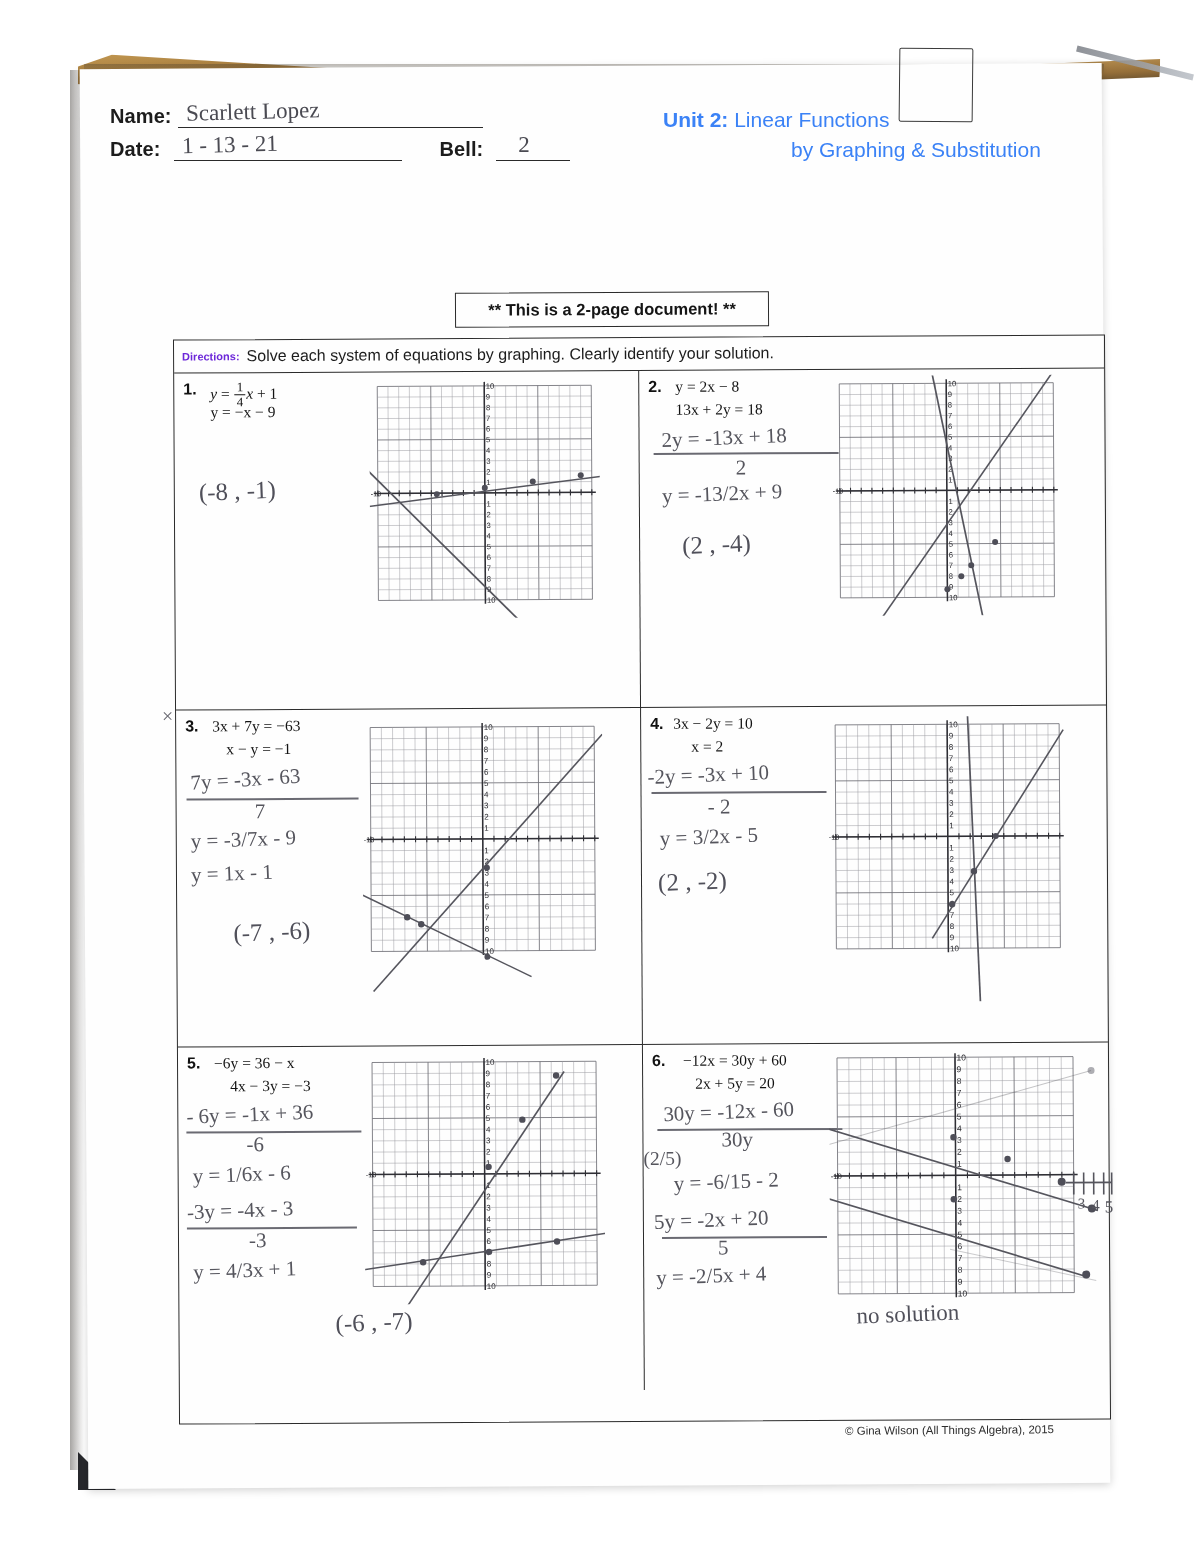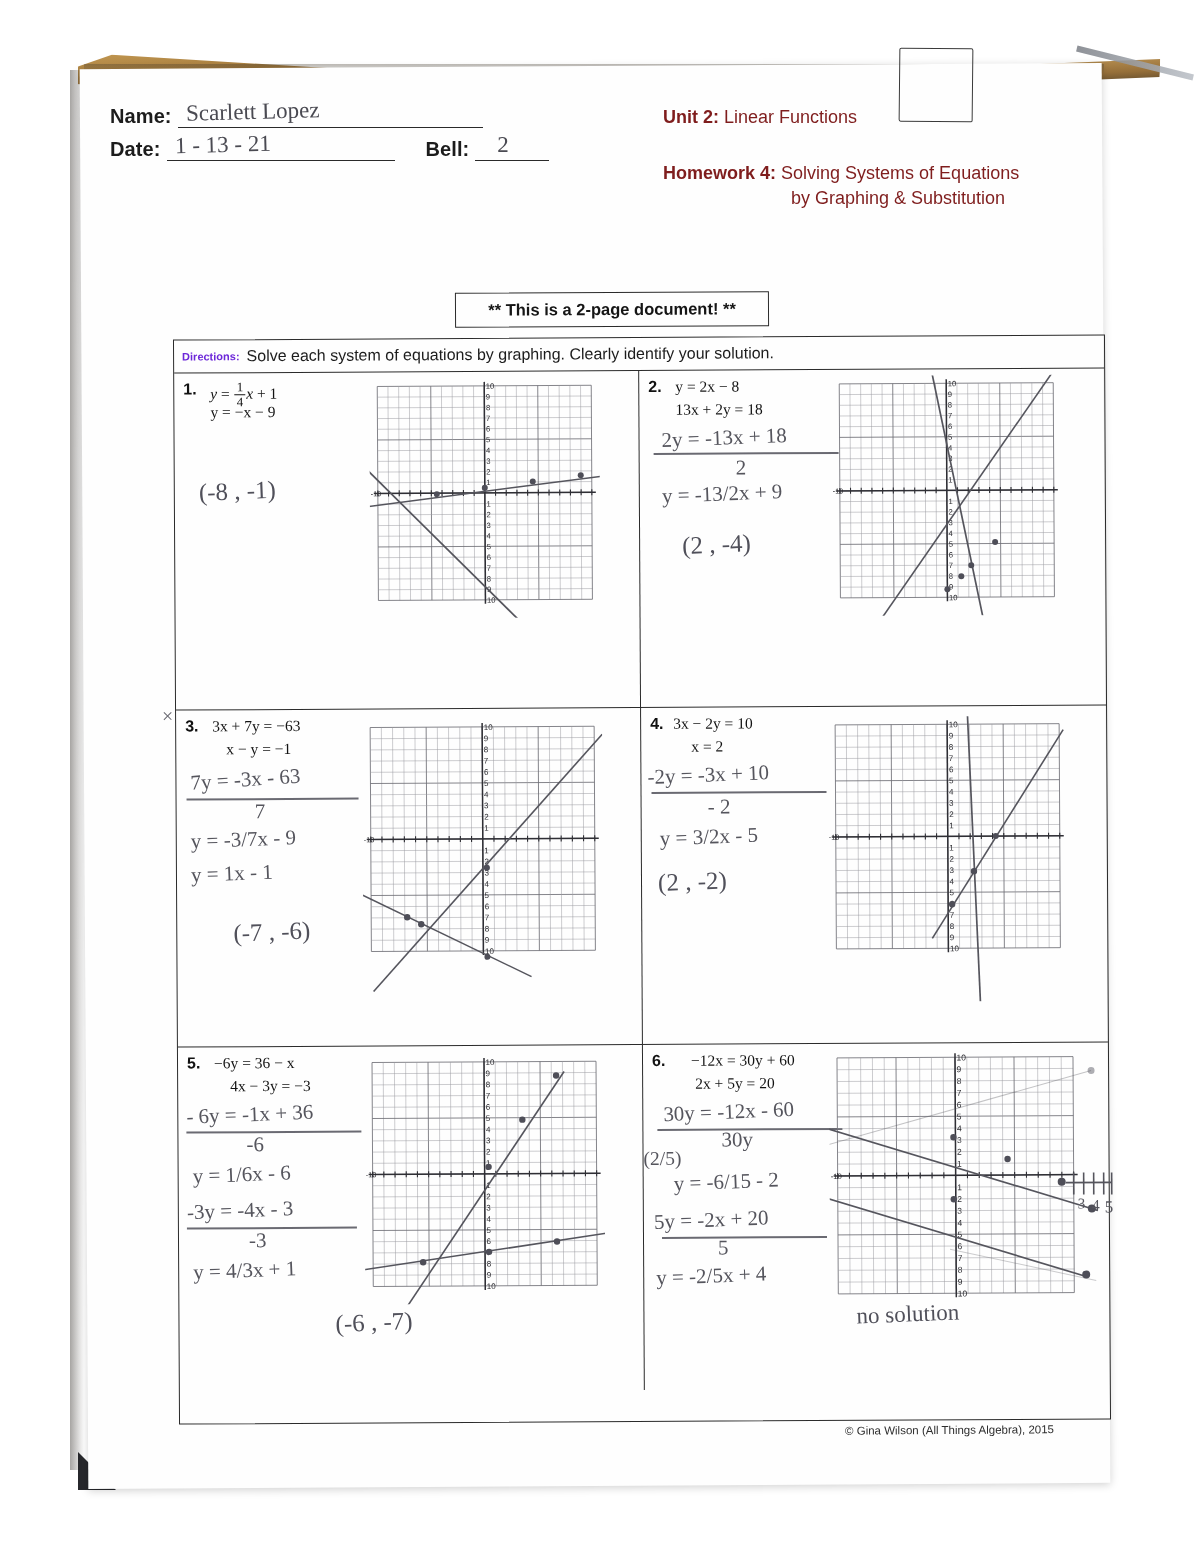--- a/index.html
+++ b/index.html
@@ -35,21 +35,21 @@
 
   
   #header{position:absolute;left:110px;top:105px;width:860px;}
   .hdr-row{display:flex;align-items:flex-end;}
   .lbl{font-weight:bold;font-size:20px;color:#1c1c1c;letter-spacing:.1px;}
   .blank-line{border-bottom:1.6px solid #2a2a2a;position:relative;height:22px;}
   .hw{font-family:"Liberation Serif", serif;color:#4a4a52;font-size:23px;
       position:absolute;bottom:2px;left:8px;white-space:nowrap;}
   .hw-tilt{transform:rotate(-1.6deg);}
   .right-col{position:absolute;left:553px;top:0;width:410px;}
-  .rc-line{font-size:18px;color:#7f1d1d;line-height:1.42;}
+  .rc-line{font-size:21px;color:#3b82f6;line-height:1.42;}
   .rc-line b{font-weight:bold;}
   .rc-indent{padding-left:128px;}
   #score-box{position:absolute;left:899px;top:48px;width:72px;height:72px;
       border:1.6px solid #3a3a3a;border-radius:2px;transform:rotate(.6deg);}
 
   
   #banner{position:absolute;left:455px;top:292px;width:312px;height:33px;
       border:1.5px solid #2b2b2b;display:flex;align-items:center;justify-content:center;
       transform:rotate(-.3deg);}
   #banner span{font-size:16.5px;font-weight:bold;color:#151515;}
@@ -113,39 +113,35 @@
 
 <div id="paper"></div>
 
 <div id="header">
   <div class="hdr-row">
     <span class="lbl">Name:</span>
     <div class="blank-line" style="width:305px;margin-left:6px;">
       <span class="hw hw-tilt">Scarlett Lopez</span>
     </div>
   </div>
-  <div class="hdr-row" style="margin-top:10px;">
+  <div class="hdr-row" style="margin-top:10px;gap:7px;">
     <span class="lbl">Date:</span>
     <div class="blank-line" style="width:228px;margin-left:6px;">
       <span class="hw hw-tilt">1 - 13 - 21</span>
     </div>
     <span class="lbl" style="margin-left:31px;">Bell:</span>
     <div class="blank-line" style="width:74px;margin-left:6px;">
       <span class="hw" style="left:22px;">2</span>
     </div>
   </div>
 
   <div class="right-col">
     <div class="rc-line">
       <b>Unit 2:</b>
       <span>Linear Functions</span>
-    </div>
-    <div class="rc-line" style="margin-top:30px;">
-      <b>Homework 4:</b>
-      <span>Solving Systems of Equations</span>
     </div>
     <div class="rc-line rc-indent">by Graphing &amp; Substitution</div>
   </div>
 </div>
 
 <div id="score-box"></div>
 
 <div id="banner">
   <span>** This is a 2-page document! **</span>
 </div>
@@ -735,21 +731,21 @@
           <circle class="dot" cx="192" cy="22" r="3.2"></circle>
           <circle class="dot" cx="58" cy="208" r="3.2"></circle>
           <circle class="dot" cx="124" cy="198" r="3.2"></circle>
           <circle class="dot" cx="192" cy="188" r="3.2"></circle>
         </svg>
       </div>
     </div>
 
     <div class="pcell">
       <span class="pnum">6.</span>
-      <span class="peq e1" style="left:48px;">−12x = 30y + 60</span>
+      <span class="peq e1" style="left:40px;">−12x = 30y + 60</span>
       <span class="peq e2" style="left:52px;">2x + 5y = 20</span>
 
       <span class="work slant" style="left:20px;top:56px;">30y = -12x - 60</span>
       <div class="ul-bar" style="left:14px;top:84px;width:185px;"></div>
       <span class="work" style="left:78px;top:84px;">30y</span>
       <span class="work thin" style="left:0px;top:104px;">(2/5)</span>
       <span class="work slant" style="left:30px;top:126px;">y = -6/15 - 2</span>
       <span class="work slant" style="left:10px;top:164px;">5y = -2x + 20</span>
       <div class="ul-bar" style="left:18px;top:192px;width:165px;"></div>
       <span class="work" style="left:74px;top:192px;">5</span>

